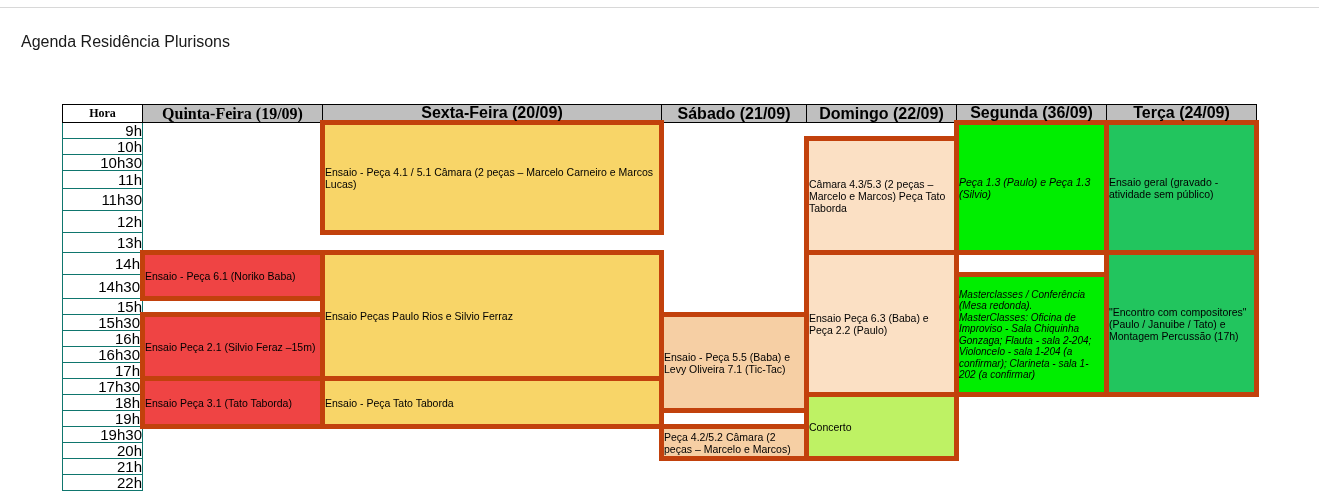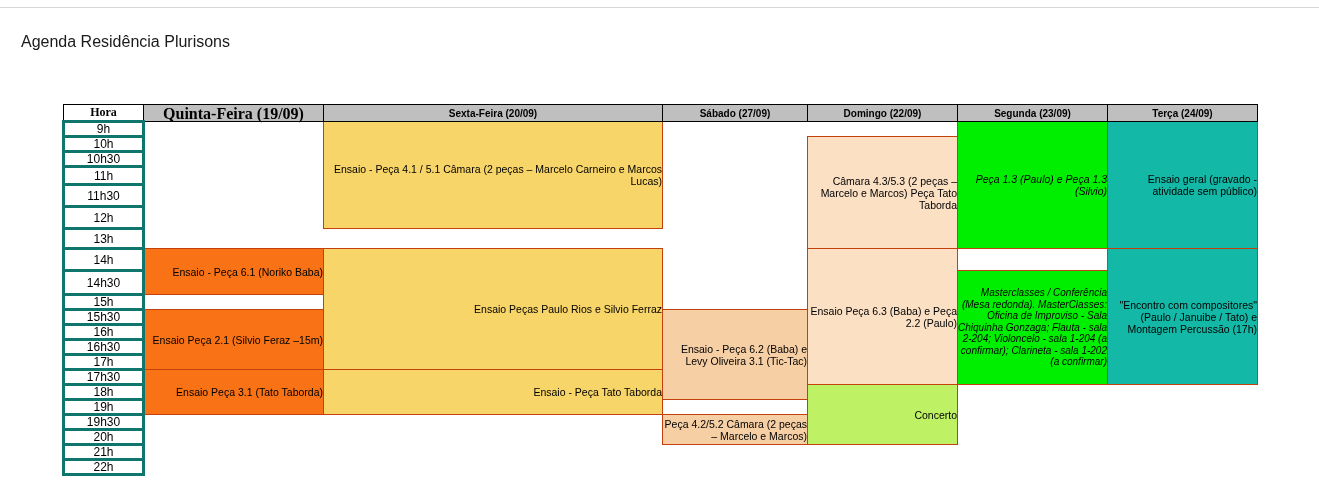--- a/index.html
+++ b/index.html
@@ -54,79 +54,79 @@
   col.c-sat   { width: 145px; }
   col.c-sun   { width: 150px; }
   col.c-mon   { width: 150px; }
   col.c-tue   { width: 150px; }
 
   
   th.hdr {
     height: 17px;
     background: #bfbfbf;
     border: 1px solid #000000;
-    font-size: 10px;
+    font-size: 16px;
     font-weight: bold;
     color: #000000;
     text-align: center;
     line-height: 15px;
     white-space: nowrap;
   }
   th.hdr.serif {
     font-family: "Liberation Serif", serif;
     font-size: 16px;
   }
   th.hdr.hora {
     background: #ffffff;
     font-family: "Liberation Serif", serif;
     font-size: 12px;
     border-radius: 6px;
   }
 
   
   td.hour {
-    border: 3px solid #0f766e;
-    background: #ffffff;
-    font-size: 12px;
+    border: 1px solid #0f766e;
+    background: #ffffff;
+    font-size: 15px;
     color: #000000;
-    text-align: center;
+    text-align: right;
     padding-left: 3px;
     line-height: 1;
     font-family: "Liberation Sans", sans-serif;
   }
 
   
   td.empty {
     background: #ffffff;
     border: none;
   }
   td.gap {
     background: #ffffff;
     border: none;
   }
 
   
   td.ev {
-    border: 1px solid #c2410c;
+    border: 5px solid #c2410c;
     font-size: 10.5px;
     line-height: 12px;
     color: #000000;
-    text-align: right;
+    text-align: left;
     padding: 2px 4px;
     word-wrap: break-word;
   }
   td.ev.tight { line-height: 11.5px; font-size: 10px; margin-top: 32px; }
 
   
   .bg-yellow { background: #f8d568; }
-  .bg-green  { background: #f97316; }
+  .bg-green  { background: #ef4444; }
   .bg-peach  { background: #f6cfa4; }
   .bg-cream  { background: #fbe0c4; }
   .bg-lime   { background: #00ee00; font-style: italic; }
-  .bg-blue   { background: #14b8a6; }
+  .bg-blue   { background: #22c55e; }
   .bg-cyan   { background: #bef264; }
 </style>
 </head>
 <body>
 
 <div id="topbar"></div>
 
 <div id="page-title">Agenda Residência Plurisons</div>
 
 <div id="agenda">
@@ -139,23 +139,23 @@
       <col class="c-sun">
       <col class="c-mon">
       <col class="c-tue">
     </colgroup>
 
     <tbody>
         <tr>
       <th class="hdr hora">Hora</th>
       <th class="hdr serif">Quinta-Feira (19/09)</th>
       <th class="hdr">Sexta-Feira (20/09)</th>
-      <th class="hdr">Sábado (27/09)</th>
+      <th class="hdr">Sábado (21/09)</th>
       <th class="hdr">Domingo (22/09)</th>
-      <th class="hdr">Segunda (23/09)</th>
+      <th class="hdr">Segunda (36/09)</th>
       <th class="hdr">Terça (24/09)</th>
     </tr>
 
     <tr>
       <td class="hour" style="height:13px">9h</td>
       <td class="empty" rowspan="7"></td>
       <td class="ev bg-yellow" rowspan="6">Ensaio - Peça 4.1 / 5.1 Câmara (2 peças – Marcelo Carneiro e Marcos Lucas)</td>
       <td class="empty" rowspan="9"></td>
       <td class="empty"></td>
       <td class="ev bg-lime" rowspan="7">Peça 1.3 (Paulo) e Peça 1.3 (Silvio)</td>
@@ -204,21 +204,21 @@
     </tr>
 
     <tr>
       <td class="hour" style="height:15px">15h</td>
       <td class="gap"></td>
     </tr>
 
     <tr>
       <td class="hour" style="height:14px">15h30</td>
       <td class="ev bg-green" rowspan="4">Ensaio Peça 2.1 (Silvio Feraz –15m)</td>
-      <td class="ev bg-peach" rowspan="6">Ensaio - Peça 6.2 (Baba) e Levy Oliveira 3.1 (Tic-Tac)</td>
+      <td class="ev bg-peach" rowspan="6">Ensaio - Peça 5.5 (Baba) e Levy Oliveira 7.1 (Tic-Tac)</td>
     </tr>
 
     <tr>
       <td class="hour" style="height:14px">16h</td>
     </tr>
 
     <tr>
       <td class="hour" style="height:14px">16h30</td>
     </tr>
 

